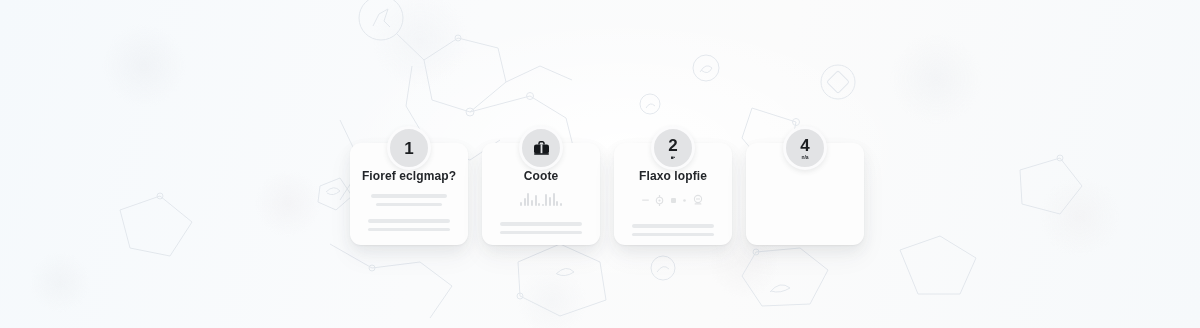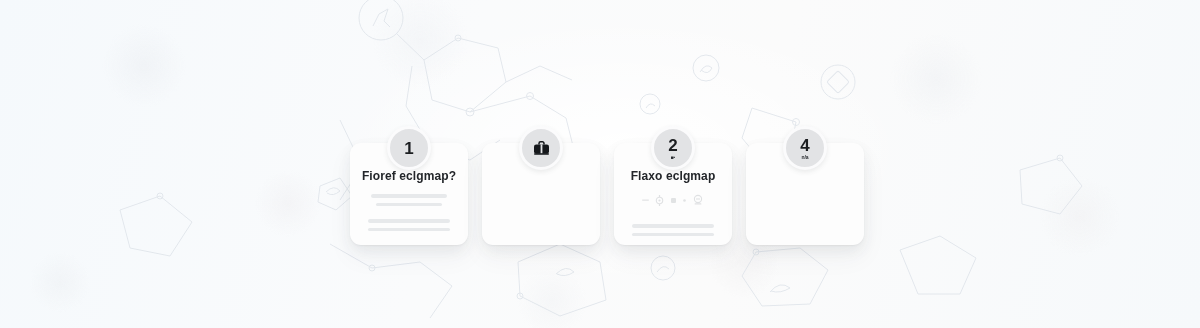--- a/index.html
+++ b/index.html
@@ -240,29 +240,50 @@
       <div class="badge">
         <span class="badge-icon">
           <svg width="17" height="15" viewBox="0 0 17 15" fill="none">
             <rect x="1" y="3.4" width="15" height="9.4" rx="2.2" fill="#15181b"></rect>
             <path d="M6 3.4 V2.4 a1.6 1.6 0 0 1 1.6-1.6h1.8A1.6 1.6 0 0 1 11 2.4v1" stroke="#15181b" stroke-width="1.5" fill="none"></path>
             <rect x="7.6" y="3.4" width="1.8" height="9.4" fill="#e2e3e5"></rect>
             <rect x="1" y="12.2" width="15" height="1.5" rx=".7" fill="#15181b"></rect>
           </svg>
         </span>
       </div>
+      <div class="card-body">
+        <div class="card-title">Coote</div>
+        <div class="wave">
+          <i style="height:4px"></i>
+            <i style="height:8px"></i>
+            <i style="height:13px"></i>
+          <i style="height:6px"></i>
+            <i style="height:11px"></i>
+            <i style="height:3px"></i>
+          <i style="height:2px"></i>
+            <i style="height:12px"></i>
+            <i style="height:9px"></i>
+          <i style="height:13px"></i>
+            <i style="height:5px"></i>
+            <i style="height:3px"></i>
+        </div>
+        <div class="sk-group gap16">
+          <div class="sk w88"></div>
+          <div class="sk w88 gap5"></div>
+        </div>
+      </div>
     </div>
 
     <div class="card">
       <div class="badge">
         <span class="badge-num">2</span>
         <span class="badge-sub">■▪</span>
       </div>
       <div class="card-body">
-        <div class="card-title">Flaxo eclgmap</div>
+        <div class="card-title">Flaxo lopfie</div>
         <div class="mini-icons">
           <svg width="7" height="6" viewBox="0 0 7 6">
             <rect x="0" y="2.5" width="7" height="1.2" rx=".6" fill="#c7cacd"></rect>
           </svg>
           <svg width="11" height="11" viewBox="0 0 11 11">
             <circle cx="5.5" cy="5.5" r="3.2" fill="none" stroke="#c3c6ca" stroke-width="1.1"></circle>
             <circle cx="5.5" cy="5.5" r="1.1" fill="#c3c6ca"></circle>
             <rect x="4.9" y="0" width="1.2" height="2" fill="#c3c6ca"></rect>
             <rect x="4.9" y="9" width="1.2" height="2" fill="#c3c6ca"></rect>
           </svg>

